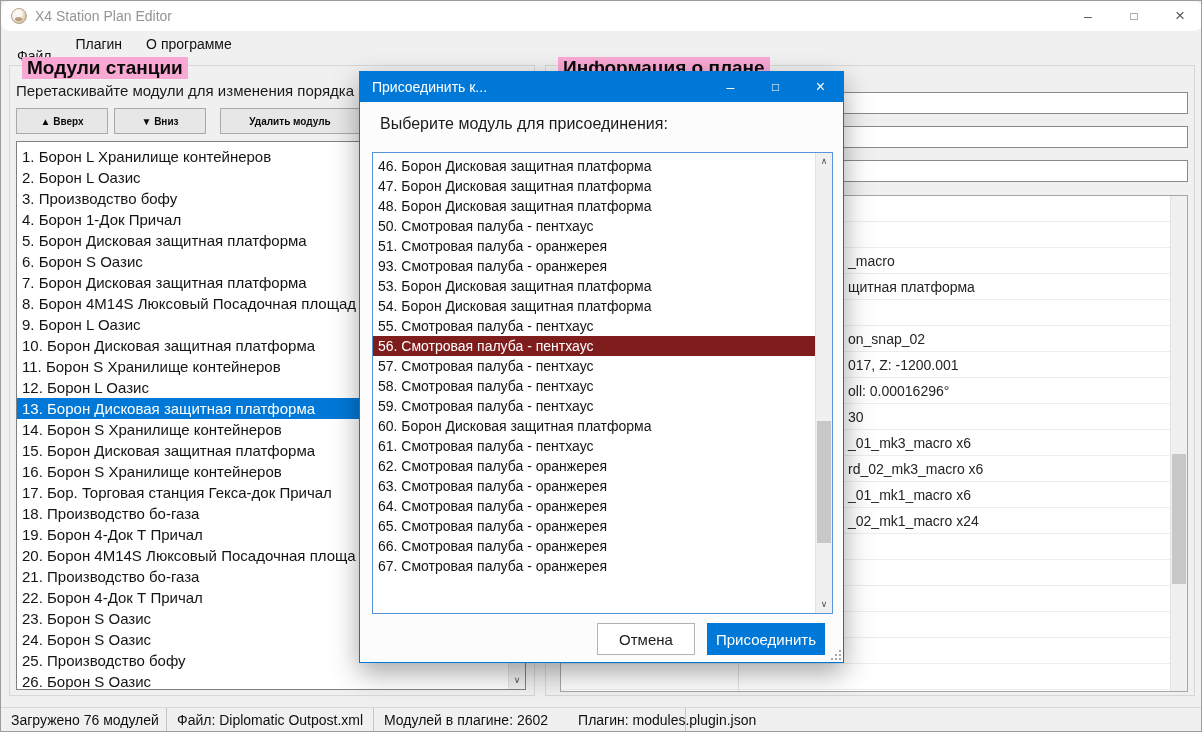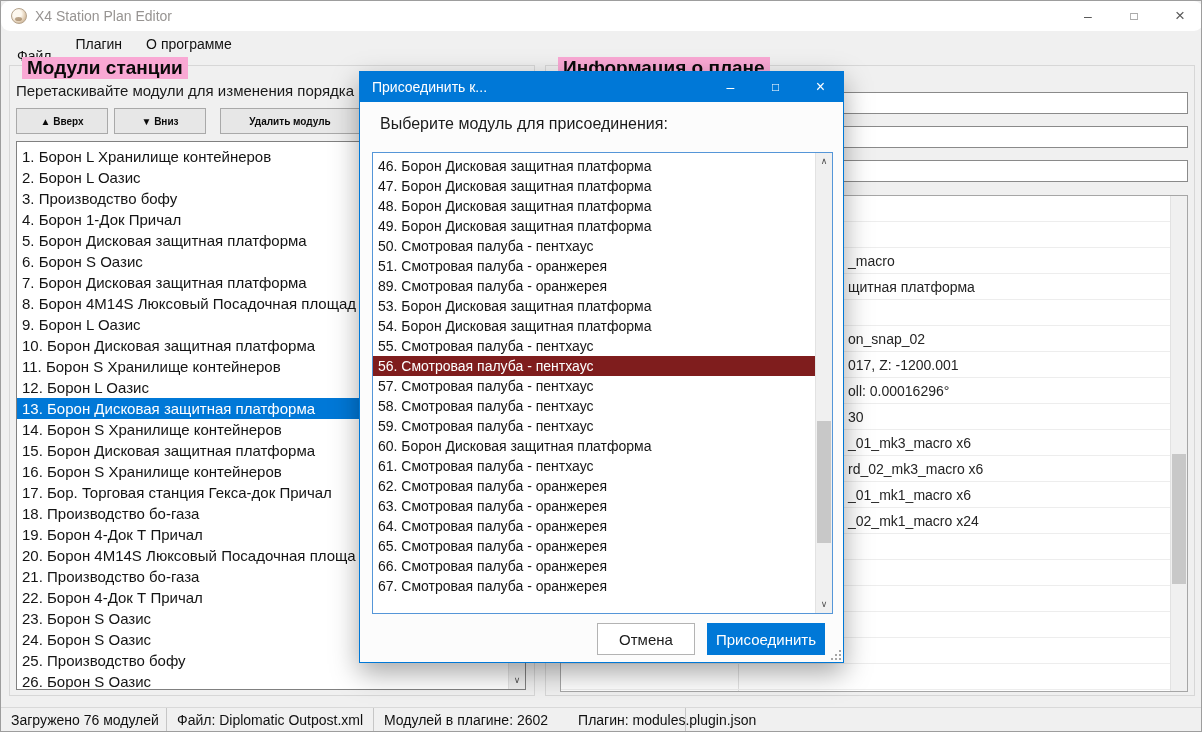--- a/index.html
+++ b/index.html
@@ -183,24 +183,23 @@
       <span class="dlg-cap-btn min">–</span>
       <span class="dlg-cap-btn max">□</span>
       <span class="dlg-cap-btn close">×</span>
     </div>
     <div class="dlg-prompt">Выберите модуль для присоединения:</div>
     <div class="dlg-listbox">
       <div id="dlg-list">
           <div class="dlg-item">46. Борон Дисковая защитная платформа</div>
           <div class="dlg-item">47. Борон Дисковая защитная платформа</div>
           <div class="dlg-item">48. Борон Дисковая защитная платформа</div>
-          <div class="dlg-item">49. Борон Дисковая защитная платформа</div>
           <div class="dlg-item">50. Смотровая палуба - пентхаус</div>
           <div class="dlg-item">51. Смотровая палуба - оранжерея</div>
-          <div class="dlg-item">89. Смотровая палуба - оранжерея</div>
+          <div class="dlg-item">93. Смотровая палуба - оранжерея</div>
           <div class="dlg-item">53. Борон Дисковая защитная платформа</div>
           <div class="dlg-item">54. Борон Дисковая защитная платформа</div>
           <div class="dlg-item">55. Смотровая палуба - пентхаус</div>
           <div class="dlg-item selected">56. Смотровая палуба - пентхаус</div>
           <div class="dlg-item">57. Смотровая палуба - пентхаус</div>
           <div class="dlg-item">58. Смотровая палуба - пентхаус</div>
           <div class="dlg-item">59. Смотровая палуба - пентхаус</div>
           <div class="dlg-item">60. Борон Дисковая защитная платформа</div>
           <div class="dlg-item">61. Смотровая палуба - пентхаус</div>
           <div class="dlg-item">62. Смотровая палуба - оранжерея</div>

